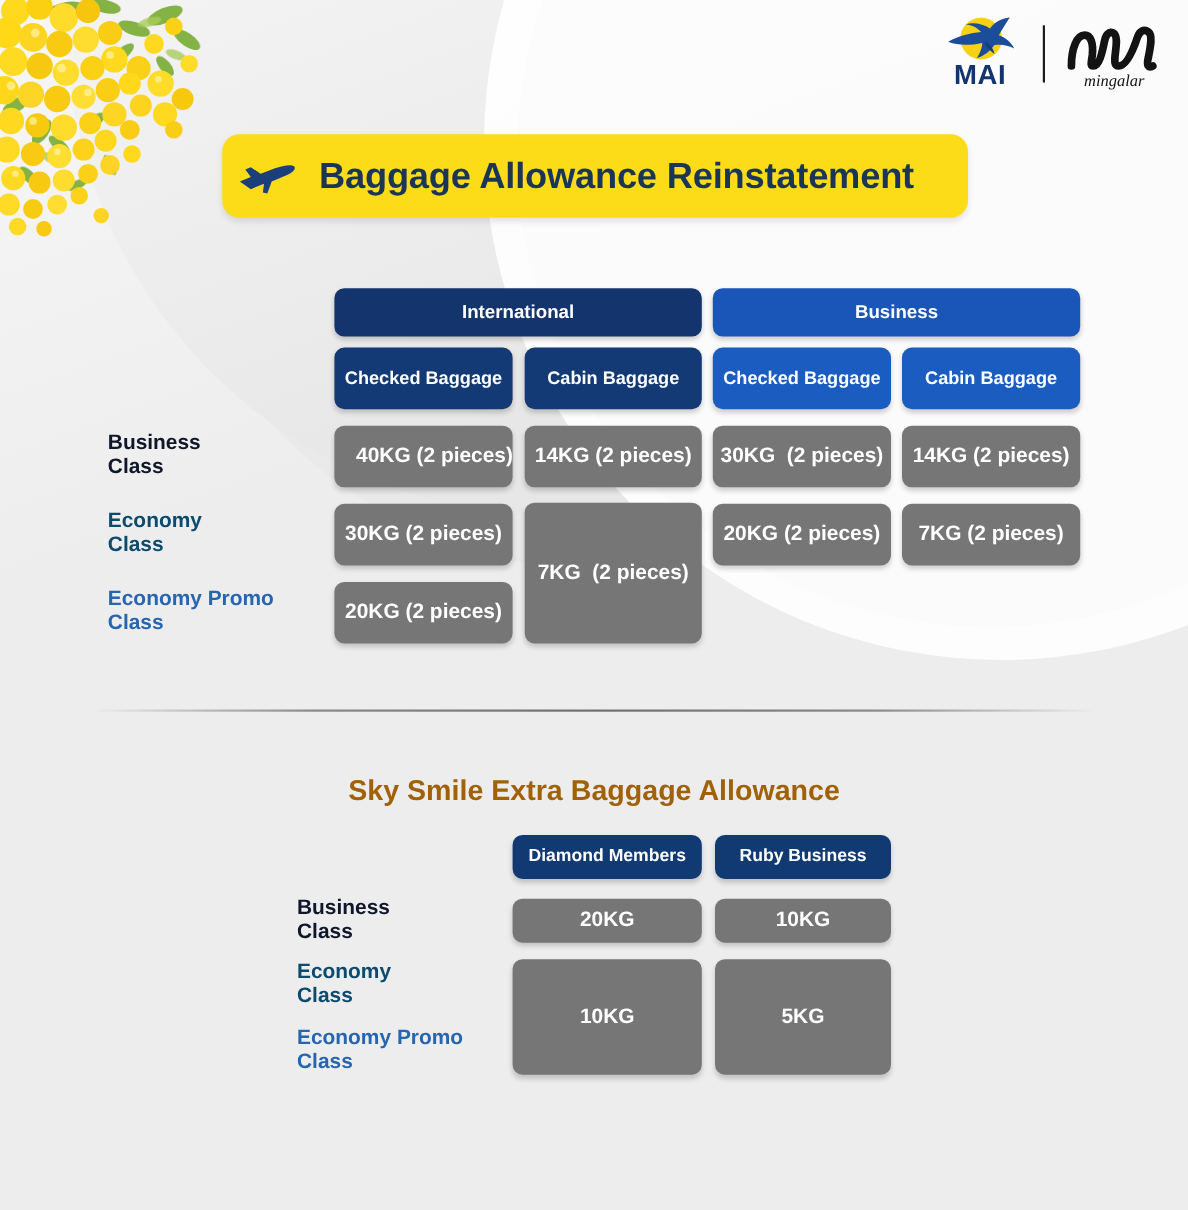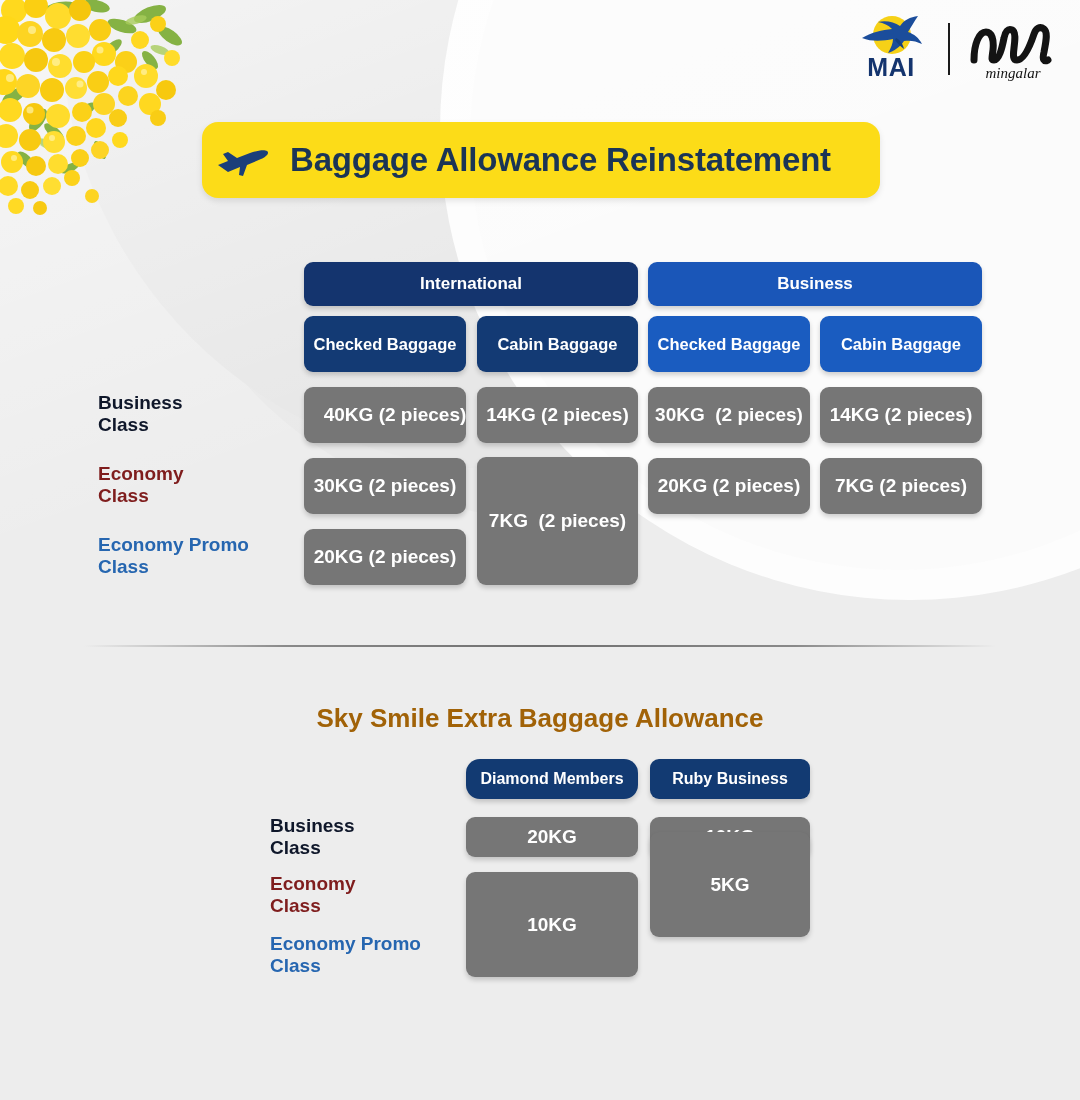--- a/index.html
+++ b/index.html
@@ -85,21 +85,21 @@
   .val-txt  { font-size:19px; white-space:pre; }
   .mem-title{ font-size:16px; }
   .kg-txt   { font-size:19px; }
 
   
   .rowlabel{
     position:absolute; font-weight:bold; font-size:19px;
     line-height:1.18; z-index:3; white-space:pre-line;
   }
   .lbl-business{ color:#0f172a; }
-  .lbl-economy { color:#7f1d1d; }
+  .lbl-economy { color:#0c4a6e; }
   .lbl-promo   { color:#2666b0; }
 
   
   #divider{
     position:absolute; left:84px; top:645px; width:912px; height:2px; z-index:3;
     background:linear-gradient(to right, rgba(160,160,160,0) 0%, rgba(120,120,120,0.85) 22%, rgba(105,105,105,0.95) 50%, rgba(120,120,120,0.85) 78%, rgba(160,160,160,0) 100%);
   }
 
   
   #section2-title{
@@ -292,21 +292,21 @@
 </div>
 
 <div class="cell val val-txt" style="left:304px; top:529px; width:162px; height:56px;">
   <span>20KG (2 pieces)</span>
 </div>
 
 <div id="divider"></div>
 
 <div id="section2-title">Sky Smile Extra Baggage Allowance</div>
 
-<div class="cell hdr-sky mem-title" style="left:466px; top:759px; width:172px; height:40px;border-radius:14px;">
+<div class="cell hdr-sky mem-title" style="left:466px; top:759px; width:172px; height:40px;">
   <span>Diamond Members</span>
 </div>
 <div class="cell hdr-sky mem-title" style="left:650px; top:759px; width:160px; height:40px;">
   <span>Ruby Business</span>
 </div>
 
 <div class="rowlabel lbl-business" style="left:270px; top:815px;">Business
 Class</div>
 <div class="rowlabel lbl-economy" style="left:270px; top:873px;">Economy
 Class</div>
@@ -315,15 +315,15 @@
 
 <div class="cell val kg-txt" style="left:466px; top:817px; width:172px; height:40px;">
   <span>20KG</span>
 </div>
 <div class="cell val kg-txt" style="left:650px; top:817px; width:160px; height:40px;">
   <span>10KG</span>
 </div>
 <div class="cell val kg-txt" style="left:466px; top:872px; width:172px; height:105px;">
   <span>10KG</span>
 </div>
-<div class="cell val kg-txt" style="left:650px; top:832px; width:160px; height:105px;">
+<div class="cell val kg-txt" style="left:650px; top:872px; width:160px; height:105px;">
   <span>5KG</span>
 </div>
 
 </body></html>

